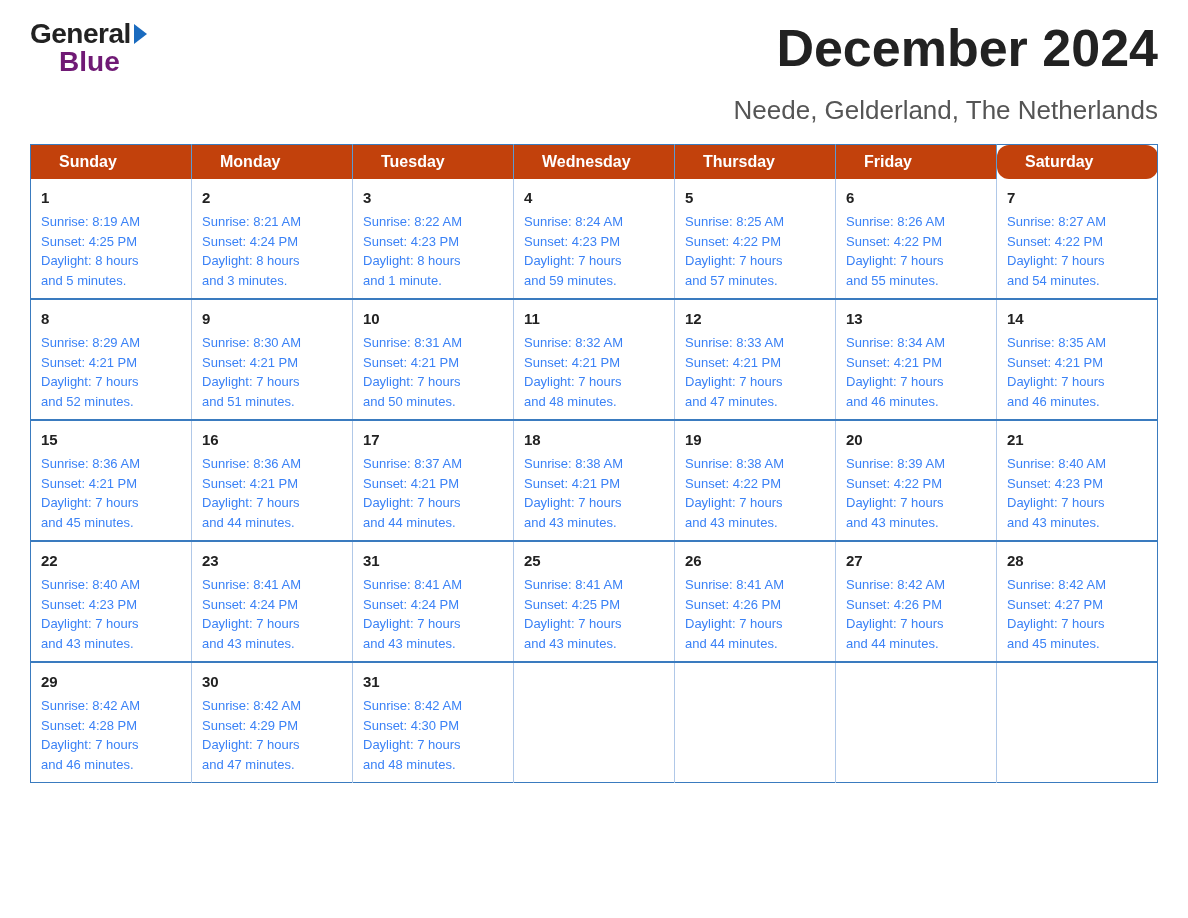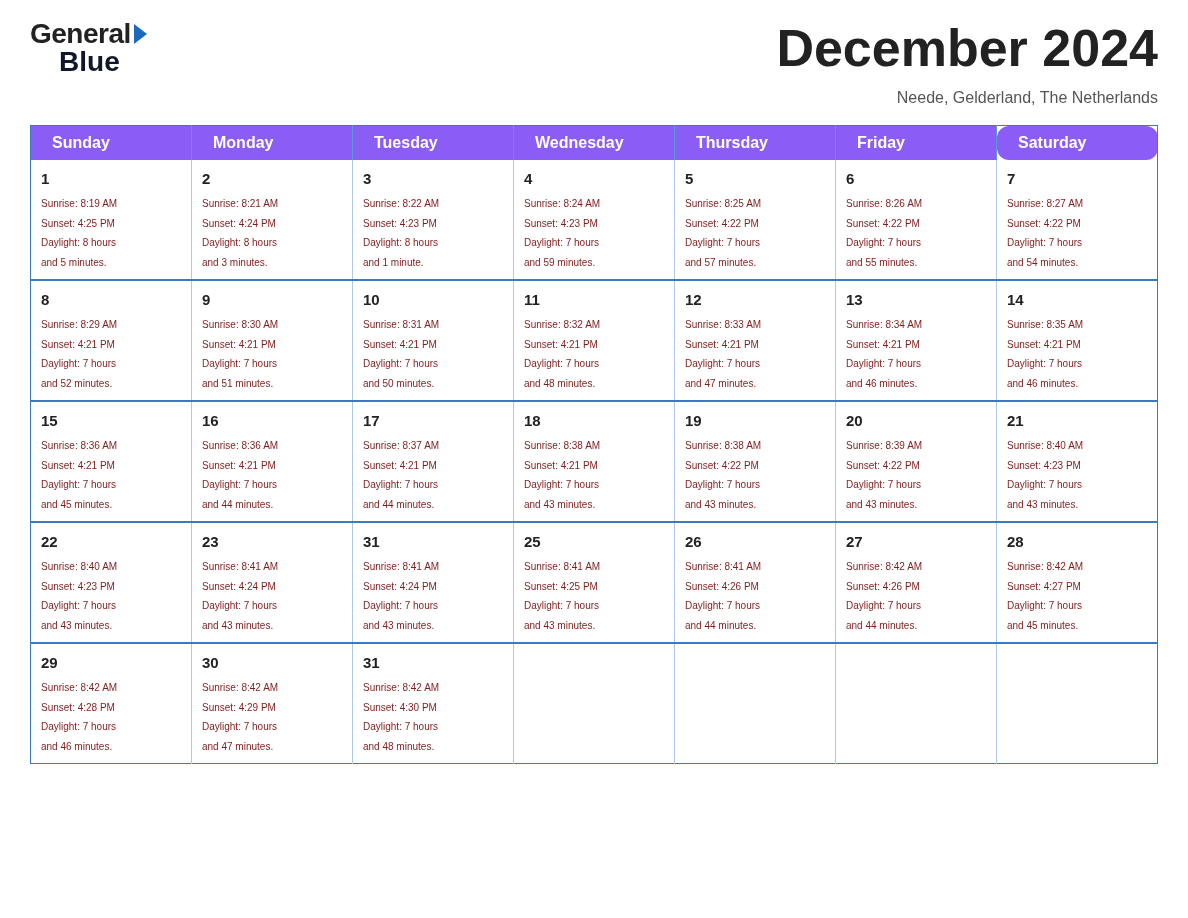--- a/index.html
+++ b/index.html
@@ -25,21 +25,21 @@
     .logo-general {
       font-size: 28px;
       font-weight: bold;
       color: #222;
       letter-spacing: -0.5px;
       line-height: 1;
     }
     .logo-blue {
       font-size: 28px;
       font-weight: bold;
-      color: #0f172a;
+      color: #701a75;
       line-height: 1;
       display: flex;
       align-items: center;
     }
     .logo-triangle {
       width: 0;
       height: 0;
       border-left: 13px solid #1a6bbf;
       border-top: 10px solid transparent;
       border-bottom: 10px solid transparent;
@@ -49,36 +49,36 @@
     .title-block {
       text-align: right;
     }
     .month-title {
       font-size: 52px;
       font-weight: bold;
       color: #222;
       line-height: 1.1;
     }
     .location-title {
-      font-size: 16px;
+      font-size: 26px;
       color: #555;
       font-weight: normal;
-      margin-top: 12px;
+      margin-top: 18px;
     }
     .calendar-table {
       width: 100%;
       border-collapse: collapse;
       border: 1.5px solid #3a7bbf;
     }
     .calendar-table th {
-      background-color: #8b5cf6;
+      background-color: #c2410c;
       color: #fff;
       font-size: 16px;
       font-weight: bold;
-      padding: 8px 21px;
+      padding: 8px 28px;
       text-align: left;
       border-right: 1px solid #5a9ad4;
     }
     .calendar-table th:last-child {
       border-right: none;
       border-radius: 12px;
     }
     .calendar-table td {
       vertical-align: top;
       padding: 8px 10px;
@@ -97,22 +97,22 @@
       border-bottom: none;
       margin-top: 7px;
     }
     .day-number {
       font-size: 15px;
       font-weight: bold;
       margin-bottom: 3px;
       display: block;
     }
     .day-info {
-      font-size: 10px;
-      color: #7f1d1d;
+      font-size: 13px;
+      color: #3b82f6;
       line-height: 1.5;
     }
     .empty-cell {
       background: #fff;
     }
   </style>
 </head>
 <body>
 
 <div class="header-row">

